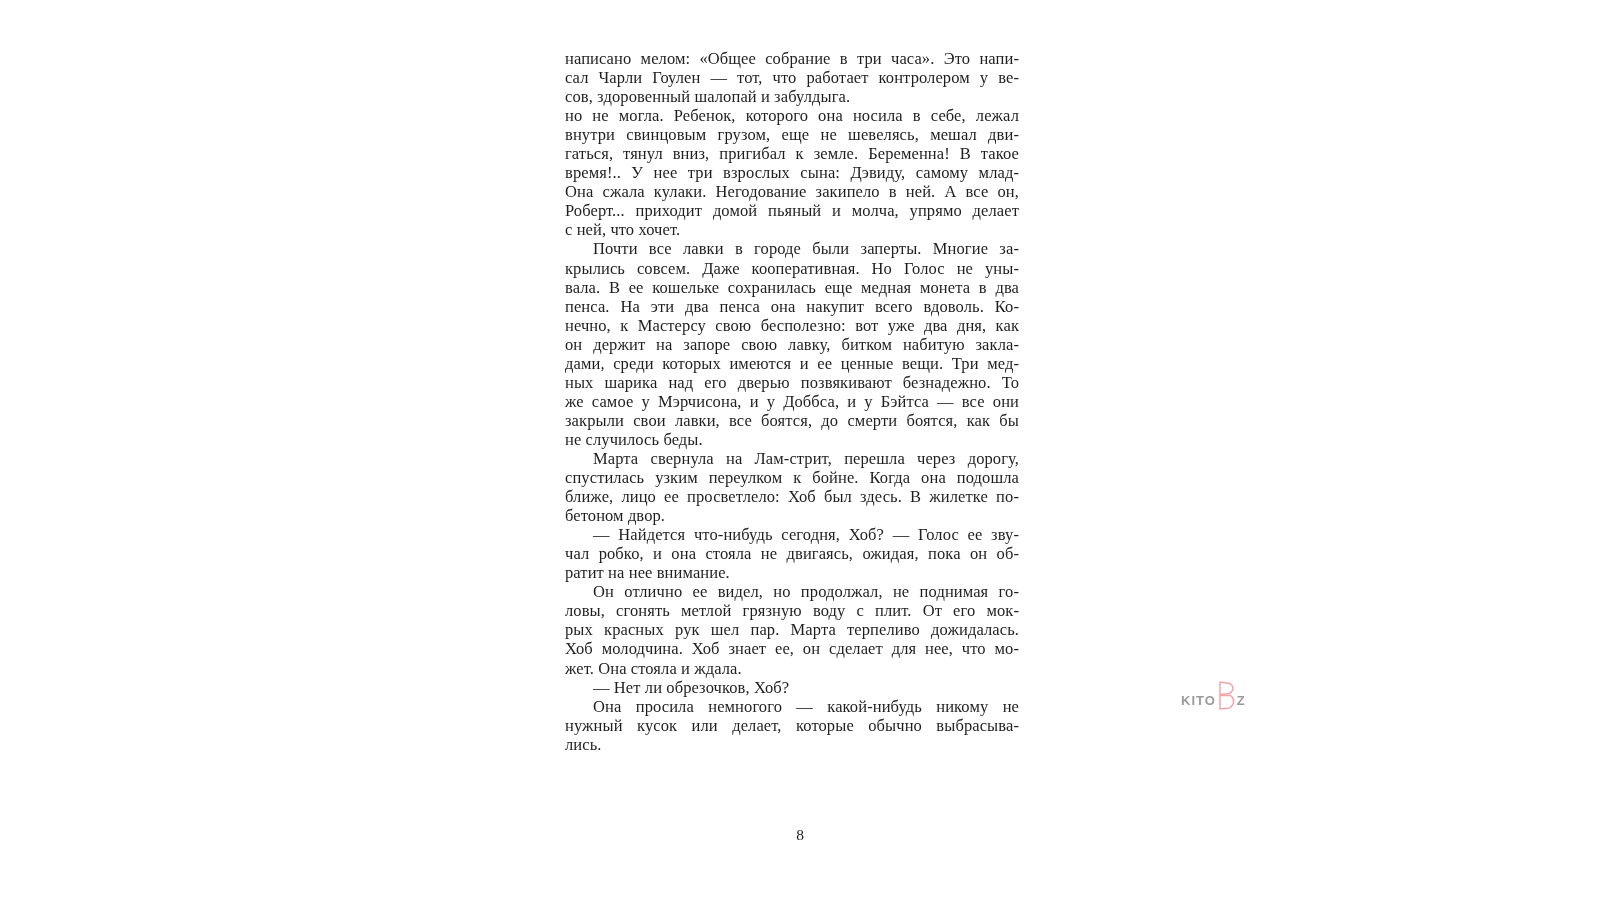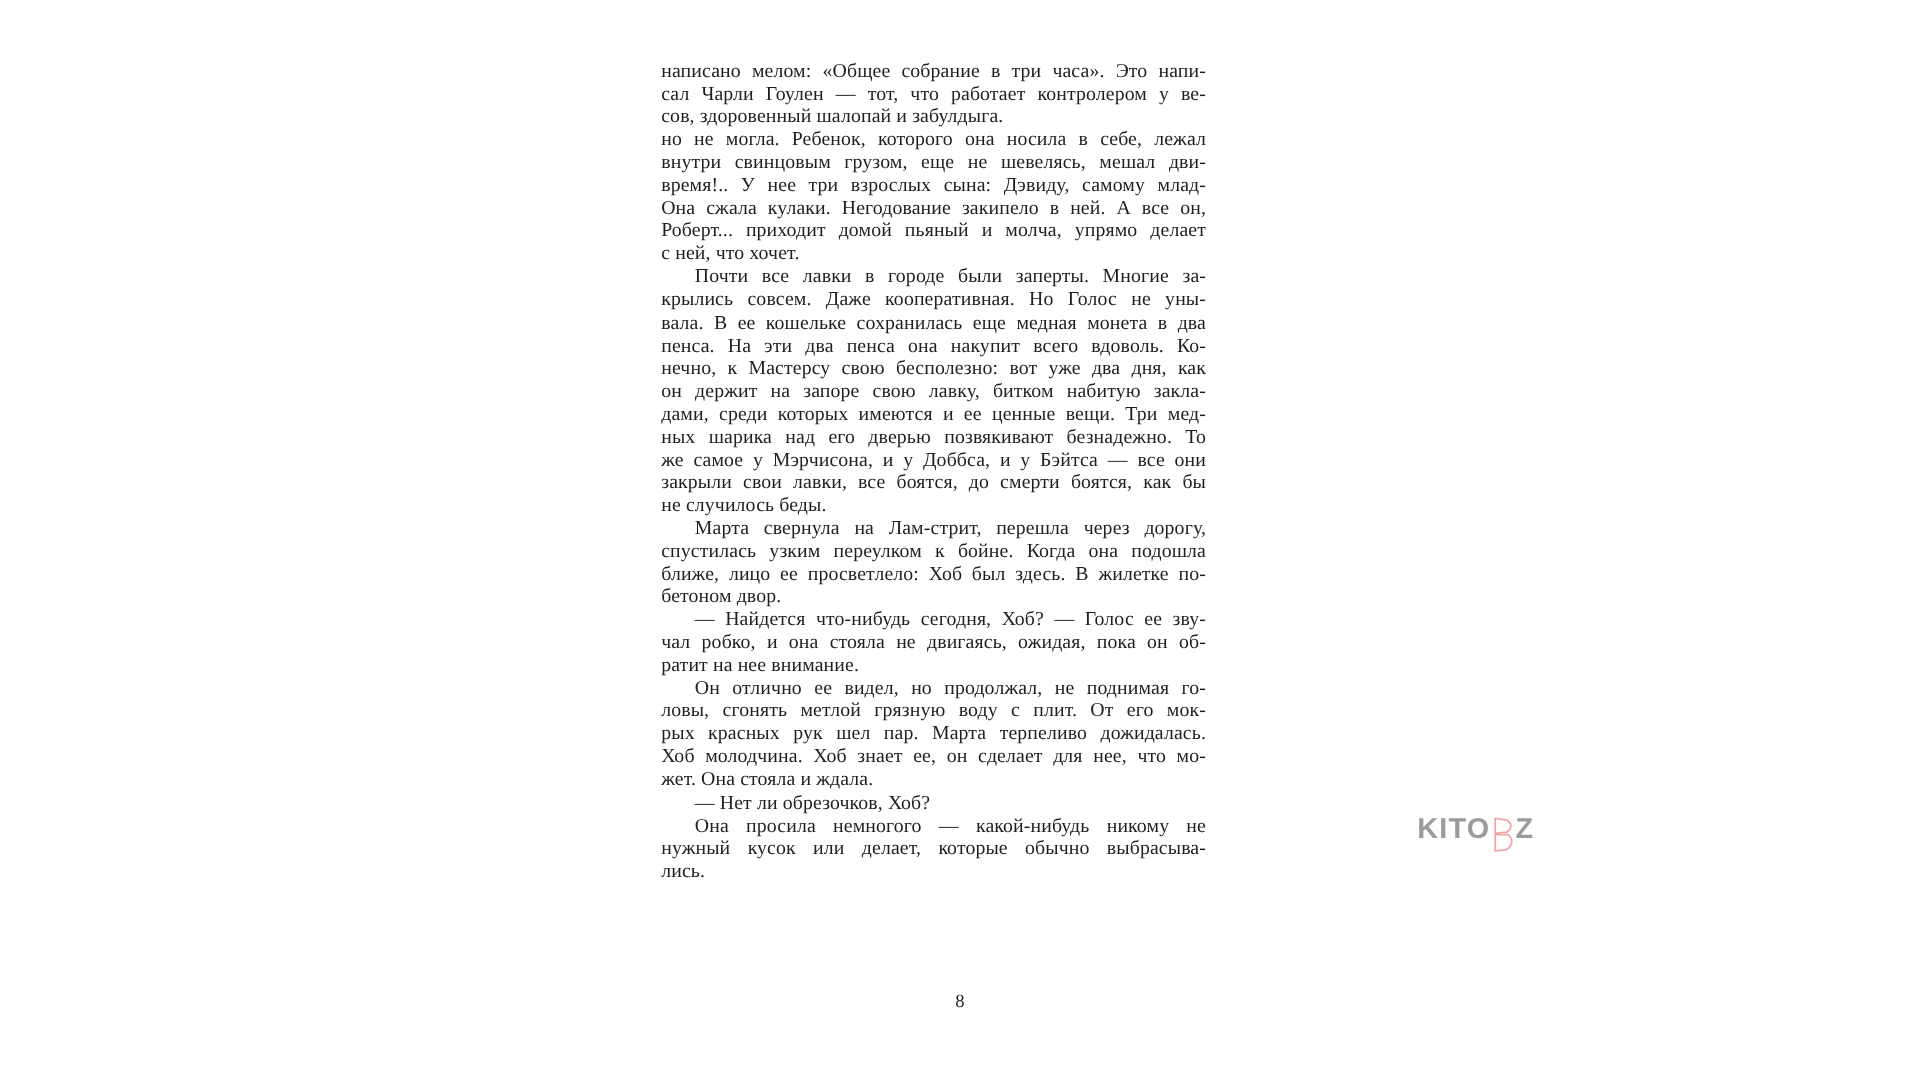--- a/index.html
+++ b/index.html
@@ -13,21 +13,21 @@
   }
   .canvas {
     position: relative;
     width: 1600px;
     height: 900px;
     background: #ffffff;
   }
   
   .text-column {
     position: absolute;
-    left: 551px;
+    left: 565px;
     top: 49px;
     width: 454px;
     color: #1f1f1f;
     font-size: 16.5px;
     line-height: 19.05px;
     letter-spacing: 0.1px;
   }
   .line {
     white-space: nowrap;
     text-align: justify;
@@ -59,44 +59,45 @@
     position: absolute;
     left: 1181px;
     top: 680px;
     display: flex;
     align-items: flex-start;
     user-select: none;
   }
   .watermark .wm-text {
     font-family: "Liberation Sans", sans-serif;
     font-weight: bold;
-    font-size: 24px;
+    font-size: 13px;
     letter-spacing: 1px;
     color: #9b9b9b;
     line-height: 18px;
-    margin-top: 2px;
+    margin-top: 12px;
   }
   .watermark .wm-book {
     width: 19px;
     height: 31px;
     margin: 0 1px;
     flex: 0 0 auto;
   }
 </style>
 </head>
 <body>
 
 <div class="canvas">
 
   <div class="text-column">
       <div class="line">написано мелом: «Общее собрание в три часа». Это напи-</div>
       <div class="line">сал Чарли Гоулен — тот, что работает контролером у ве-</div>
       <div class="line last">сов, здоровенный шалопай и забулдыга.</div>
       <div class="line">но не могла. Ребенок, которого она носила в себе, лежал</div>
       <div class="line">внутри свинцовым грузом, еще не шевелясь, мешал дви-</div>
+      <div class="line">гаться, тянул вниз, пригибал к земле. Беременна! В такое</div>
       <div class="line">время!.. У нее три взрослых сына: Дэвиду, самому млад-</div>
       <div class="line">Она сжала кулаки. Негодование закипело в ней. А все он,</div>
       <div class="line">Роберт... приходит домой пьяный и молча, упрямо делает</div>
       <div class="line last">с ней, что хочет.</div>
       <div class="line indent">Почти все лавки в городе были заперты. Многие за-</div>
       <div class="line">крылись совсем. Даже кооперативная. Но Голос не уны-</div>
       <div class="line">вала. В ее кошельке сохранилась еще медная монета в два</div>
       <div class="line">пенса. На эти два пенса она накупит всего вдоволь. Ко-</div>
       <div class="line">нечно, к Мастерсу свою бесполезно: вот уже два дня, как</div>
       <div class="line">он держит на запоре свою лавку, битком набитую закла-</div>

